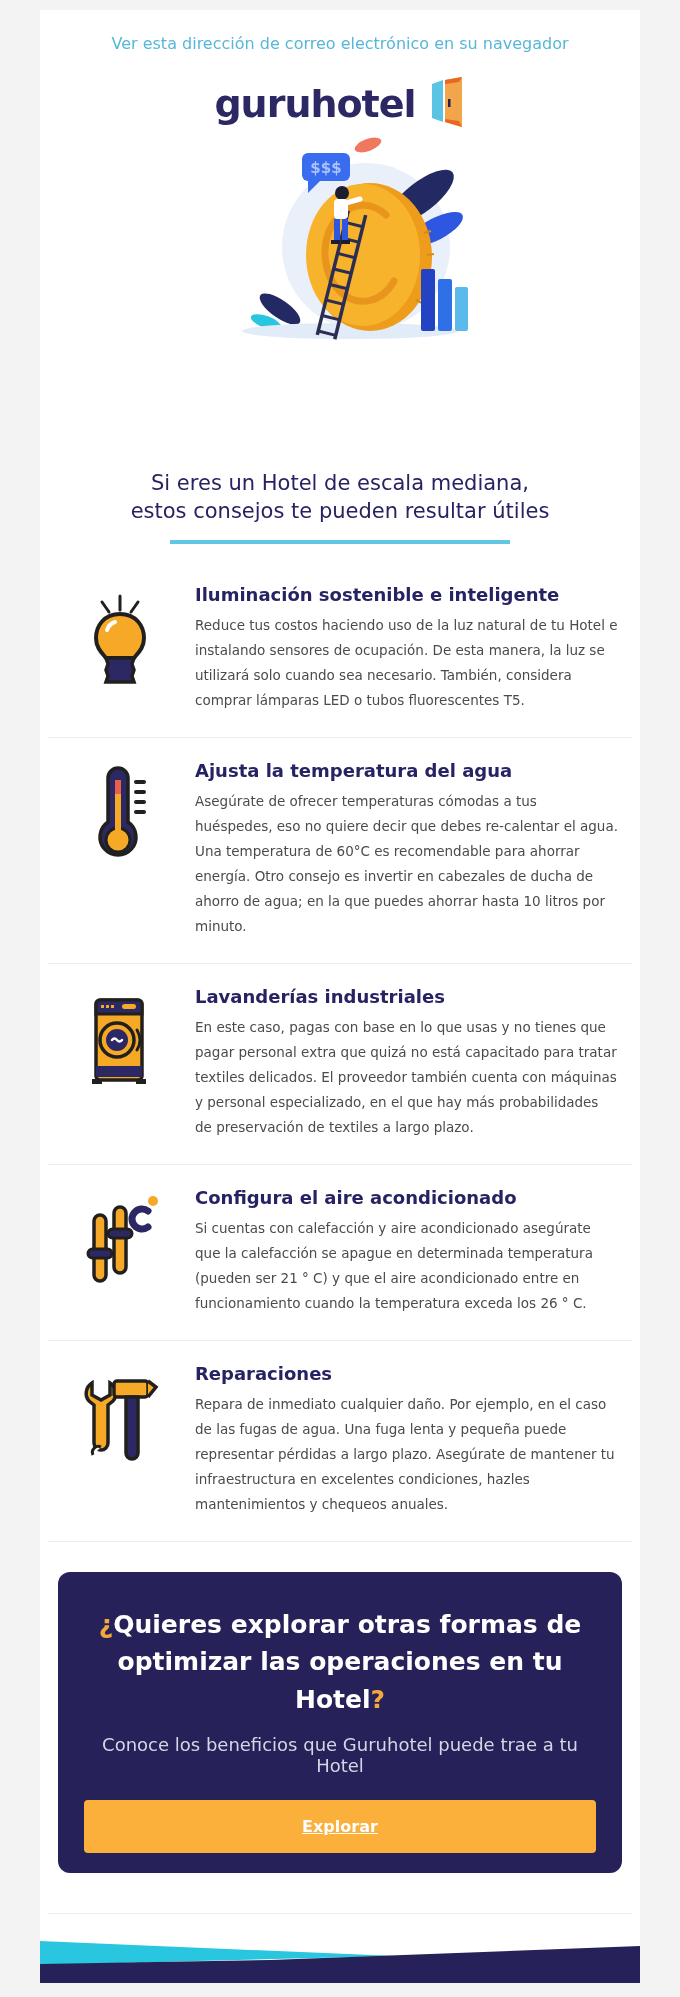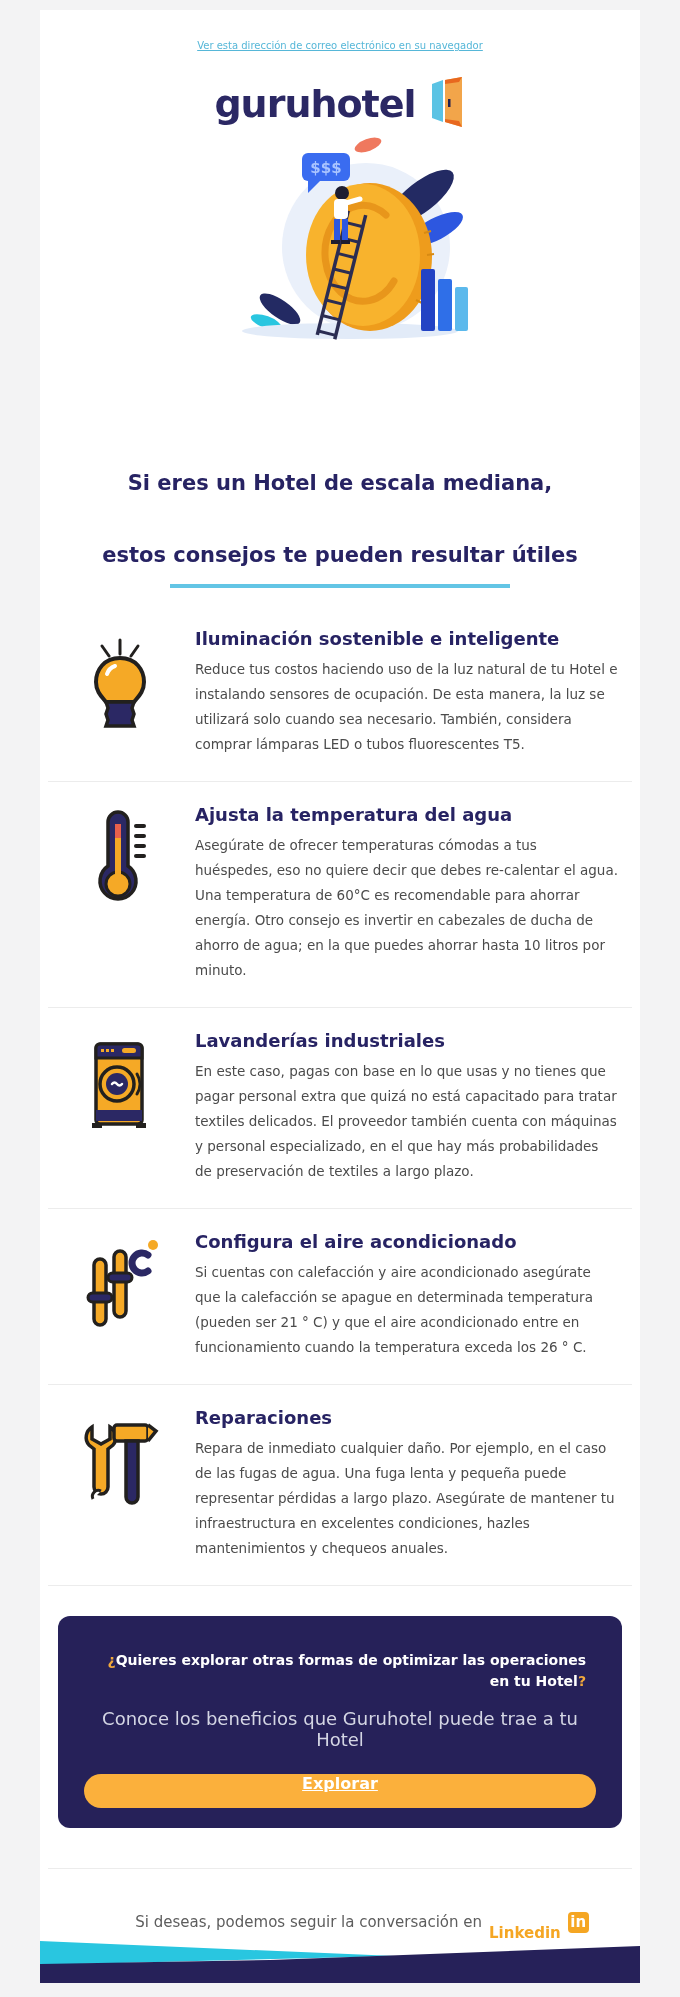--- a/index.html
+++ b/index.html
@@ -11,58 +11,58 @@
   }
   .page { width:680px; height:1997px; margin:0 auto; background:#f3f3f4; overflow:hidden; }
   .card {
     width:600px; height:1973px; margin:10px auto 0;
     background:#ffffff; position:relative; overflow:hidden;
   }
 
   
   .view-link-wrap { padding-top:24px; text-align:center; }
   .view-link {
-    font-size:10px; color:#56b7d8; text-decoration:underline; cursor:pointer;
+    font-size:16px; color:#56b7d8; cursor:pointer;
   }
   .logo-row { margin-top:24px; display:flex; align-items:center; justify-content:center; gap:10px; }
   .logo-text { font-size:38px; font-weight:bold; color:#2b2864; letter-spacing:-1px; }
 
   
   .hero { margin-top:6px; display:flex; align-items:center; padding:0 20px 0 36px; height:204px; }
   .hero-text { width:280px; text-align:center; line-height:1.18; }
   .hero-strong { display:inline-block; font-size:34px; font-weight:bold; color:#2b2864;
                  border-bottom:4px solid #63c5e5; padding-bottom:1px; margin-bottom:3px; }
   .hero-light { font-size:30px; color:#ef785e; line-height:1.25; }
   .hero-art { flex:1; display:flex; justify-content:center; }
 
   
   .intro { margin-top:128px; text-align:center; }
-  .intro-line { font-size:21px; font-weight:bold; color:#272363; line-height:1.35;margin-top:44px; }
+  .intro-line { font-size:21px; font-weight:normal; color:#272363; line-height:1.35; }
   .intro-bar { width:340px; height:4px; background:#63c5e5; margin:14px auto 0; }
 
   
   .tips { margin-top:18px; }
   .tip { display:flex; padding:22px 0 24px; }
   .tip-icon-cell { width:155px; flex:0 0 155px; display:flex; justify-content:center; align-items:flex-start; padding-top:6px; }
   .tip-body-cell { flex:1; padding-right:22px; }
   .tip-title { font-size:18px; font-weight:bold; color:#272363; margin-bottom:8px; }
   .tip-text { font-size:13.5px; color:#4b4b4b; line-height:25px; }
   .divider { height:1px; background:#ececec; margin:0 8px; }
 
   
   .cta {
     margin:30px 18px 0; background:#262159; border-radius:12px;
     padding:34px 26px 20px; text-align:center;
   }
-  .cta-heading { font-size:14px; font-weight:bold; color:#ffffff; line-height:1.5; padding:0 10px;text-align:right; }
+  .cta-heading { font-size:25px; font-weight:bold; color:#ffffff; line-height:1.5; padding:0 10px; }
   .cta-mark { color:#f2a93c; }
   .cta-sub { margin-top:16px; font-size:18px; color:#d4d6e4; }
   .cta-button {
-    margin-top:24px; background:#fbb03c; border-radius:20px; height:34px;
-    display:flex; justify-content:center; cursor:pointer;
+    margin-top:24px; background:#fbb03c; border-radius:4px; height:53px;
+    display:flex; align-items:center; justify-content:center; cursor:pointer;
   }
   .cta-button-label { font-size:16px; font-weight:bold; color:#ffffff; text-decoration:underline; }
 
   
   .divider-wide { height:1px; background:#ececec; margin:40px 8px 0; }
   .social-row { margin-top:34px; display:flex; align-items:center; justify-content:center; gap:7px; }
   .social-text { font-size:15px; color:#5d5d5d;margin-left:44px; }
   .social-link { font-size:15px; font-weight:bold; color:#f5a623; cursor:pointer;margin-top:21px; }
   .li-icon {
     width:21px; height:21px; background:#f5a623; border-radius:4px; cursor:pointer;

